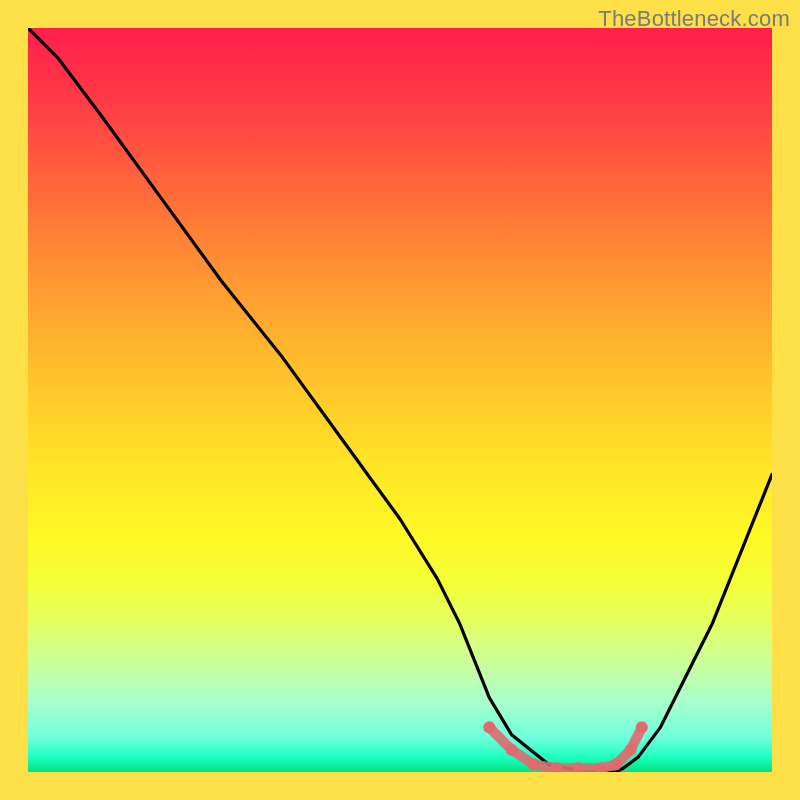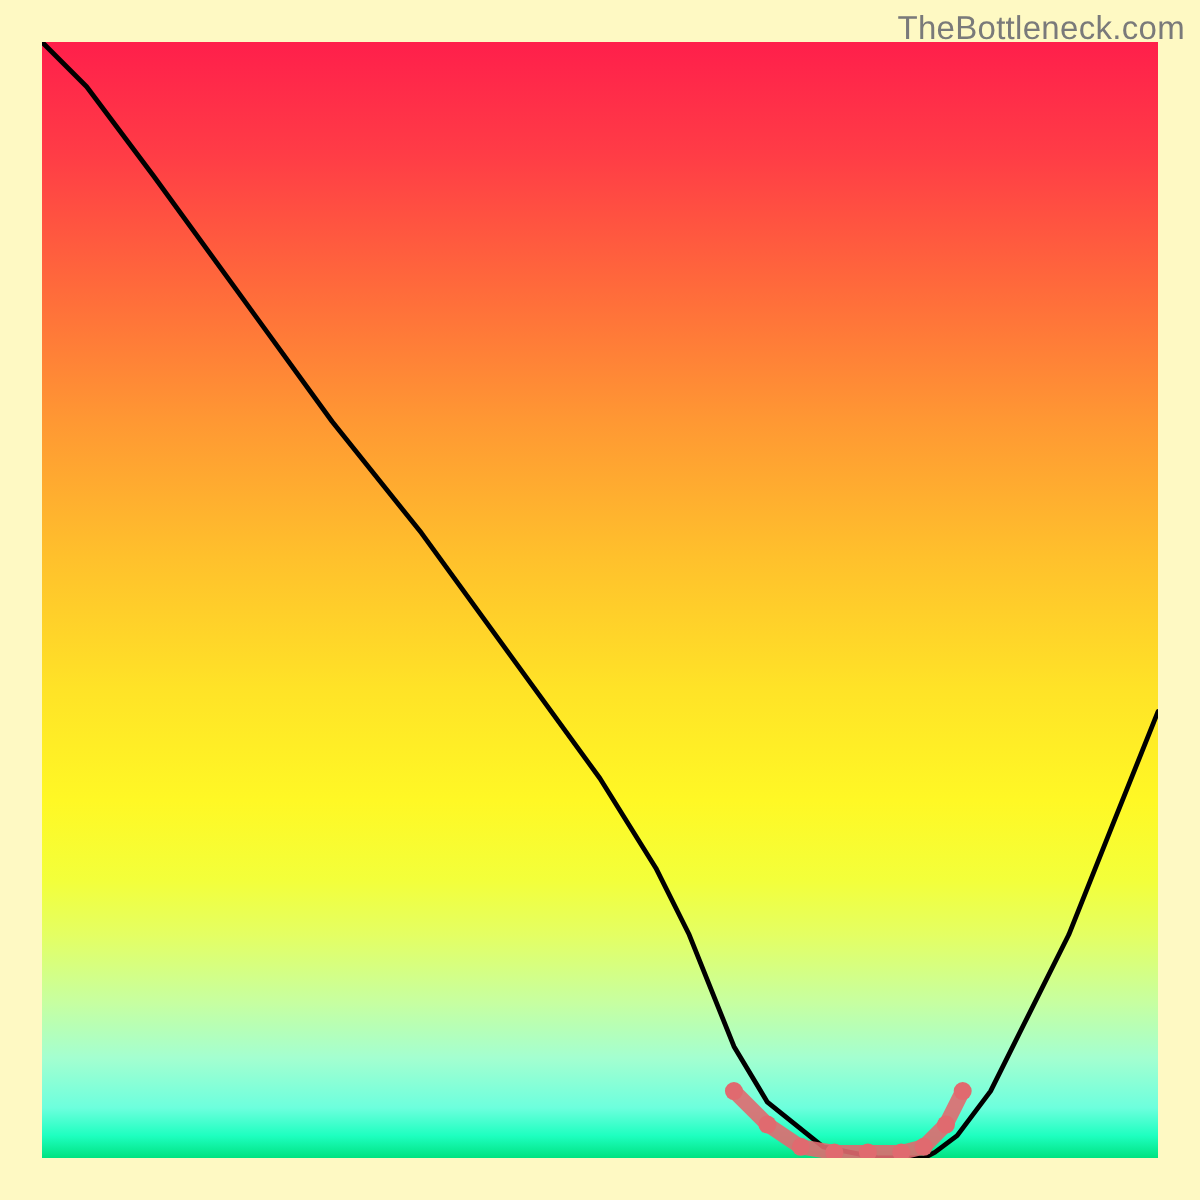--- a/index.html
+++ b/index.html
@@ -1,16 +1,16 @@
 <!DOCTYPE html>
 <html><head>
 <meta charset="utf-8">
 <style>
   html,body{margin:0;padding:0;width:800px;height:800px;background:#000;overflow:hidden;font-family:Arial,Helvetica,sans-serif}
-  .frame{position:absolute;inset:0;background:#fef9c3}
+  .frame{position:absolute;inset:0;background:#fde047}
   .plot{position:absolute;left:28px;top:28px;width:744px;height:744px;background:linear-gradient(to bottom,
     #ff1f4b 0%, #ff3c46 10%, #ff6a3b 22%, #ff9833 34%, #ffc02c 46%, #ffe327 58%,
     #fff825 68%, #f3ff3a 75%, #e4ff63 80%, #c7ffa0 86%, #a4ffd0 91%, #6dffdd 95.5%,
     #1effc0 98%, #00e381 100%)}
   .watermark{position:absolute;top:6px;right:10px;color:#7a7a7a;font-size:22px;font-weight:500;letter-spacing:.2px}
   svg{position:absolute;left:0;top:0}
 </style>
 </head>
 <body>
 

